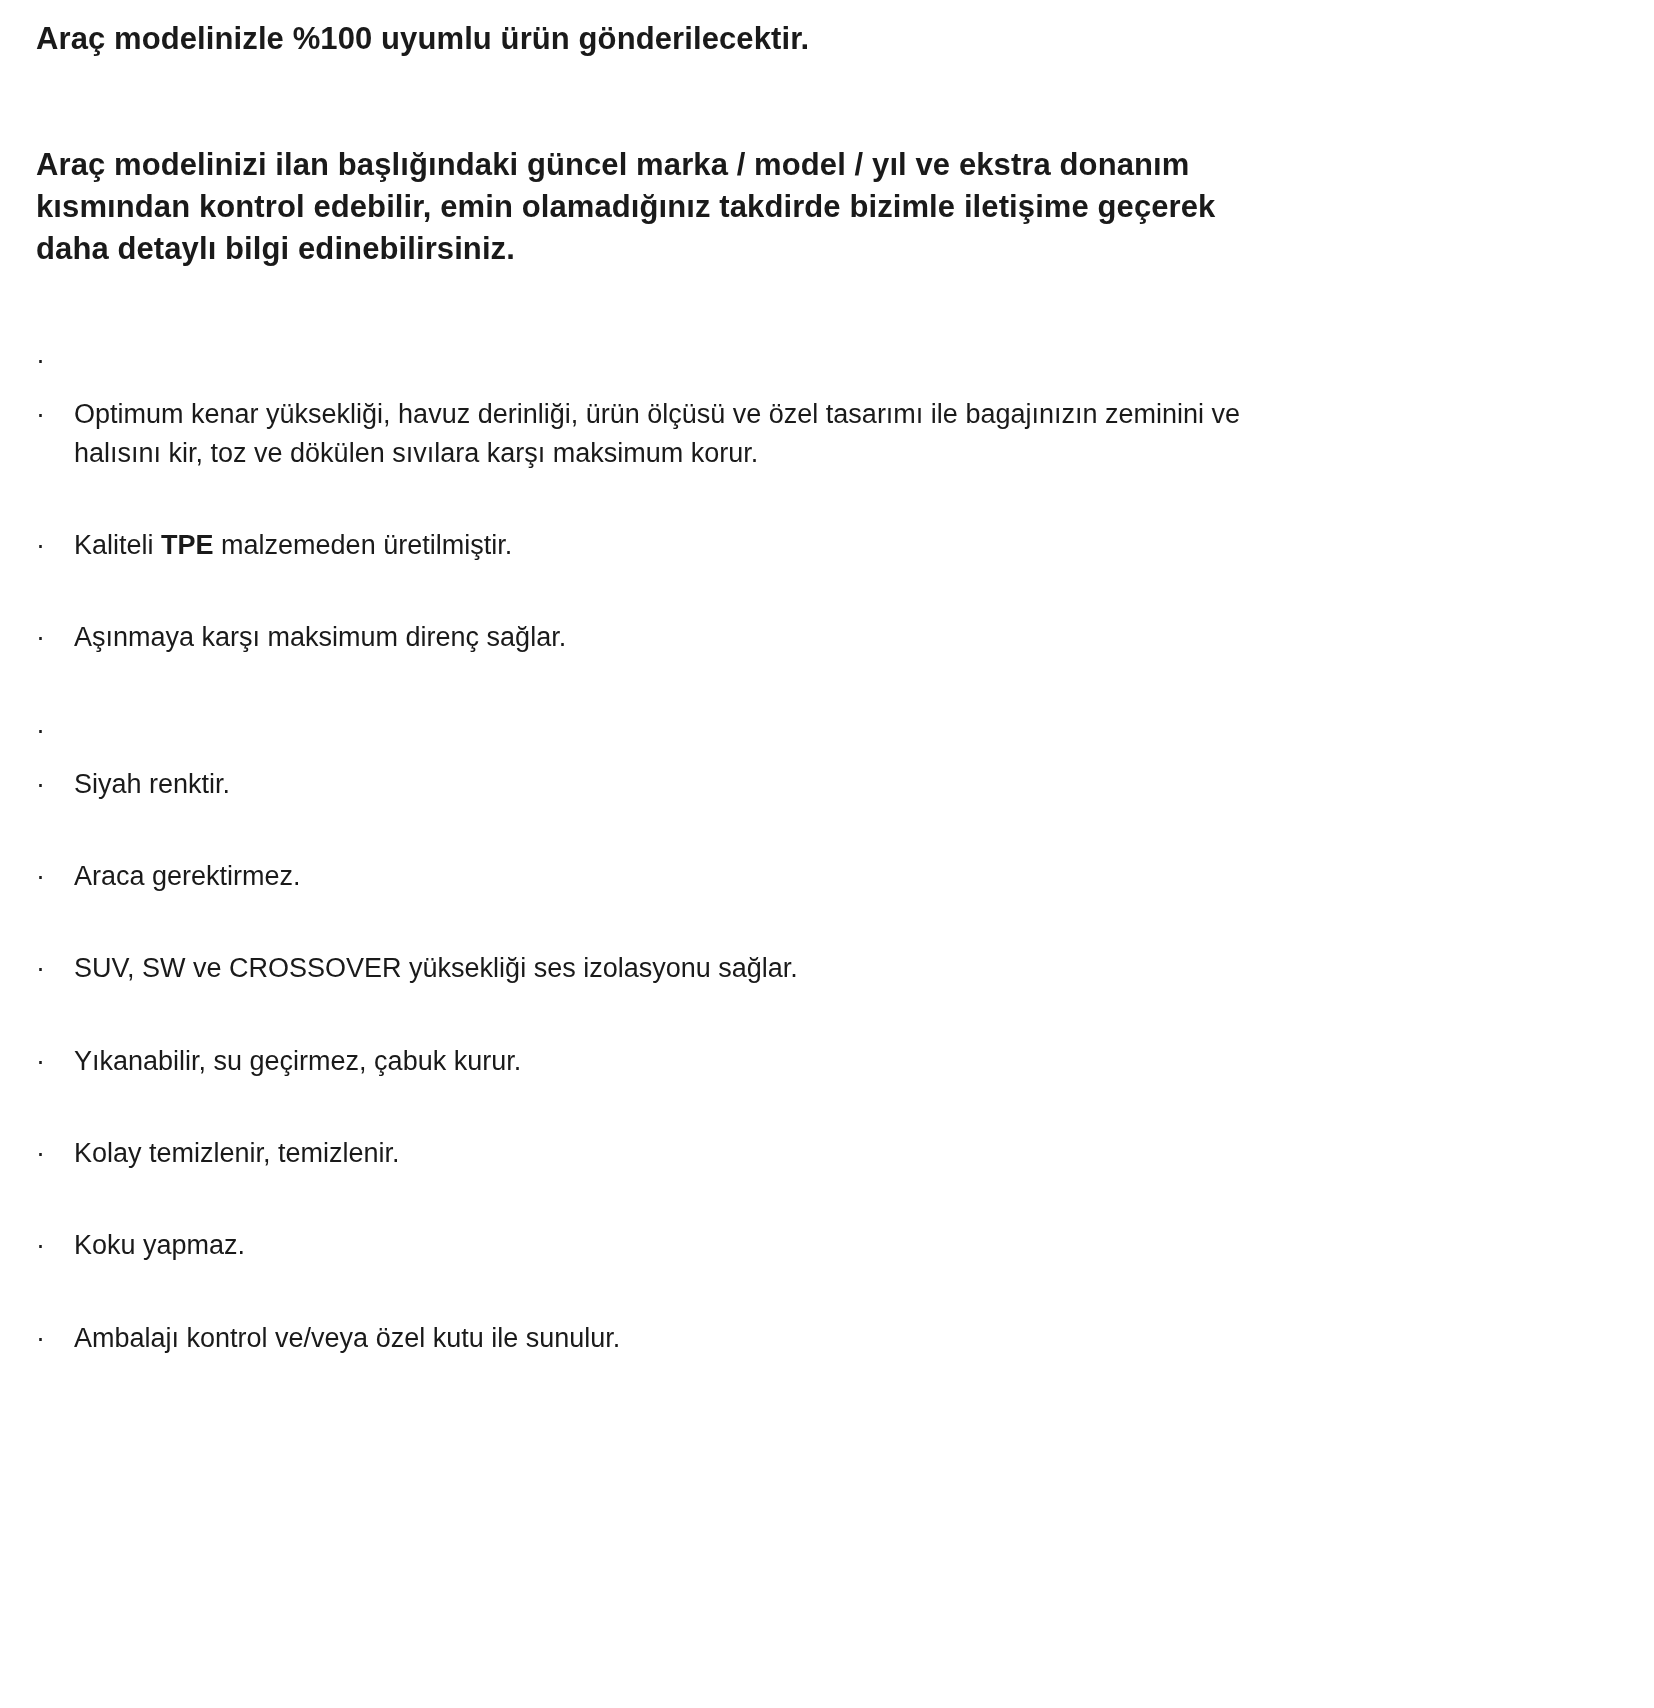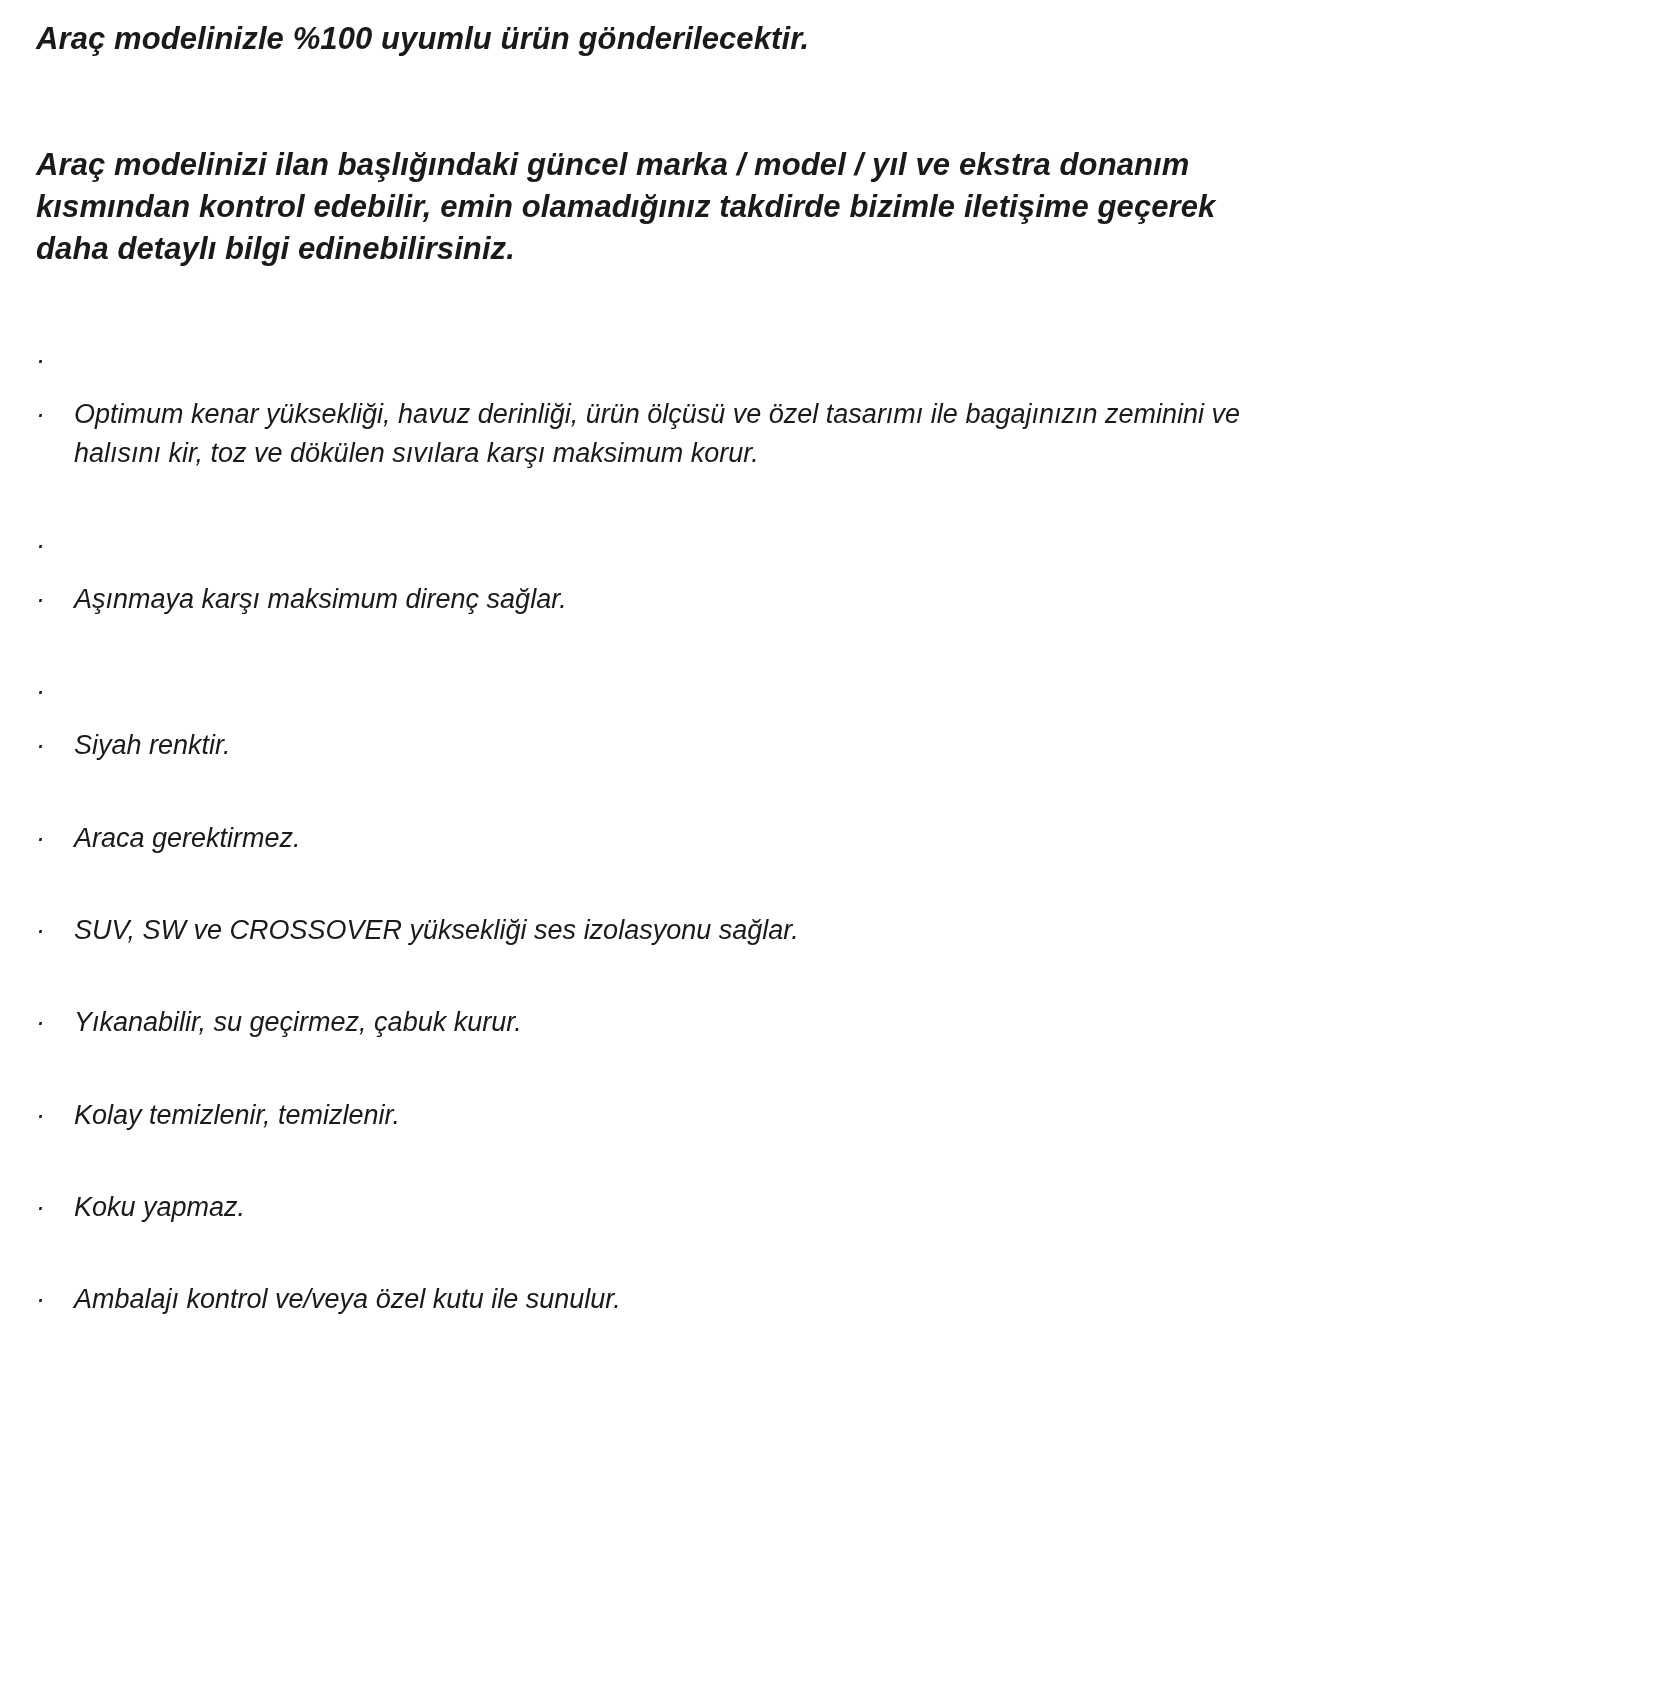--- a/index.html
+++ b/index.html
@@ -11,21 +11,20 @@
     width: 1654px;
     min-height: 1708px;
     font-family: "Liberation Sans", sans-serif;
     color: #1a1a1a;
     -webkit-font-smoothing: antialiased;
   }
   .page {
     box-sizing: border-box;
     width: 1323px;
     padding: 10px 40px 0 36px;
-    font-style: italic;
   }
   .heading {
     font-size: 31px;
     font-weight: bold;
     line-height: 1.35;
     letter-spacing: 0.1px;
     margin: 0;
   }
   .heading-1 {
     margin-top: 8px;
@@ -79,20 +78,21 @@
   <ul class="bullet-list">
       <li class="bullet-item">
         <span class="bullet-marker">·</span>
       </li>
       <li class="bullet-item">
         <span class="bullet-marker">·</span>
         <span class="bullet-text">Optimum kenar yüksekliği, havuz derinliği, ürün ölçüsü ve özel tasarımı ile bagajınızın zeminini ve halısını kir, toz ve dökülen sıvılara karşı maksimum korur.</span>
       </li>
       <li class="bullet-item">
         <span class="bullet-marker">·</span>
+        <span class="bullet-text">Kaliteli <b>TPE</b> malzemeden üretilmiştir.</span>
       </li>
       <li class="bullet-item">
         <span class="bullet-marker">·</span>
         <span class="bullet-text">Aşınmaya karşı maksimum direnç sağlar.</span>
       </li>
       <li class="bullet-item">
         <span class="bullet-marker">·</span>
       </li>
       <li class="bullet-item">
         <span class="bullet-marker">·</span>

